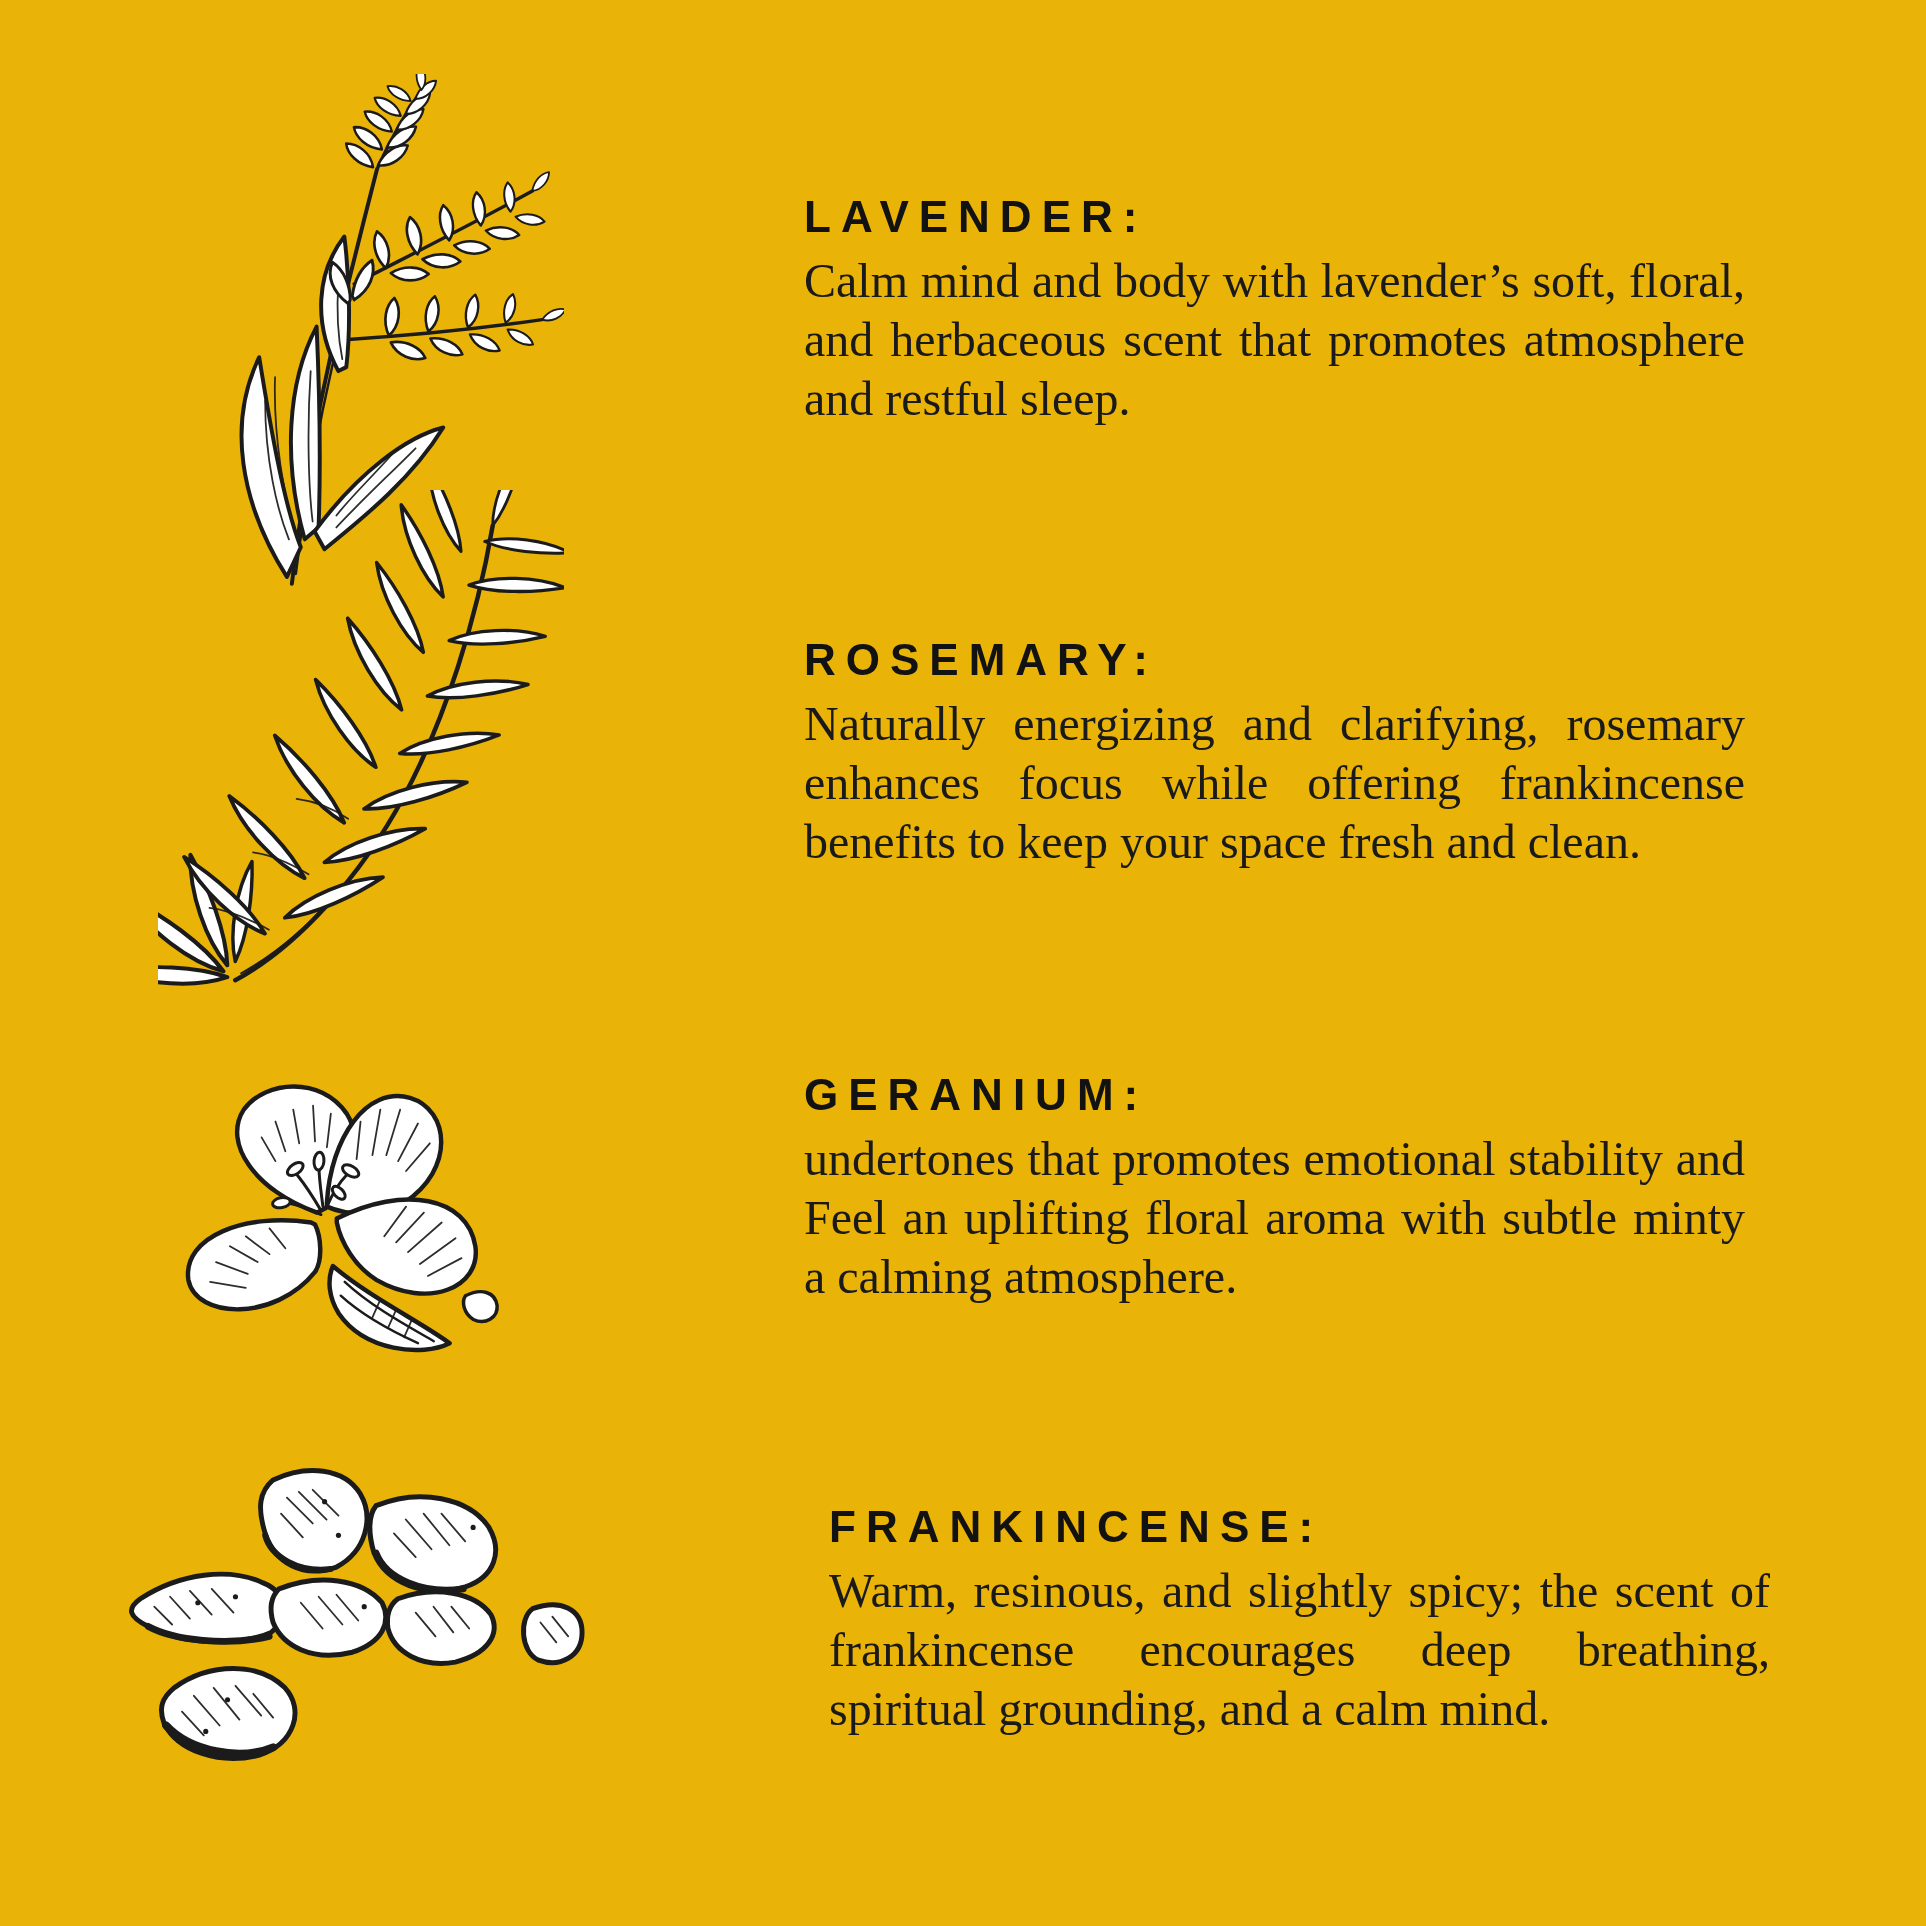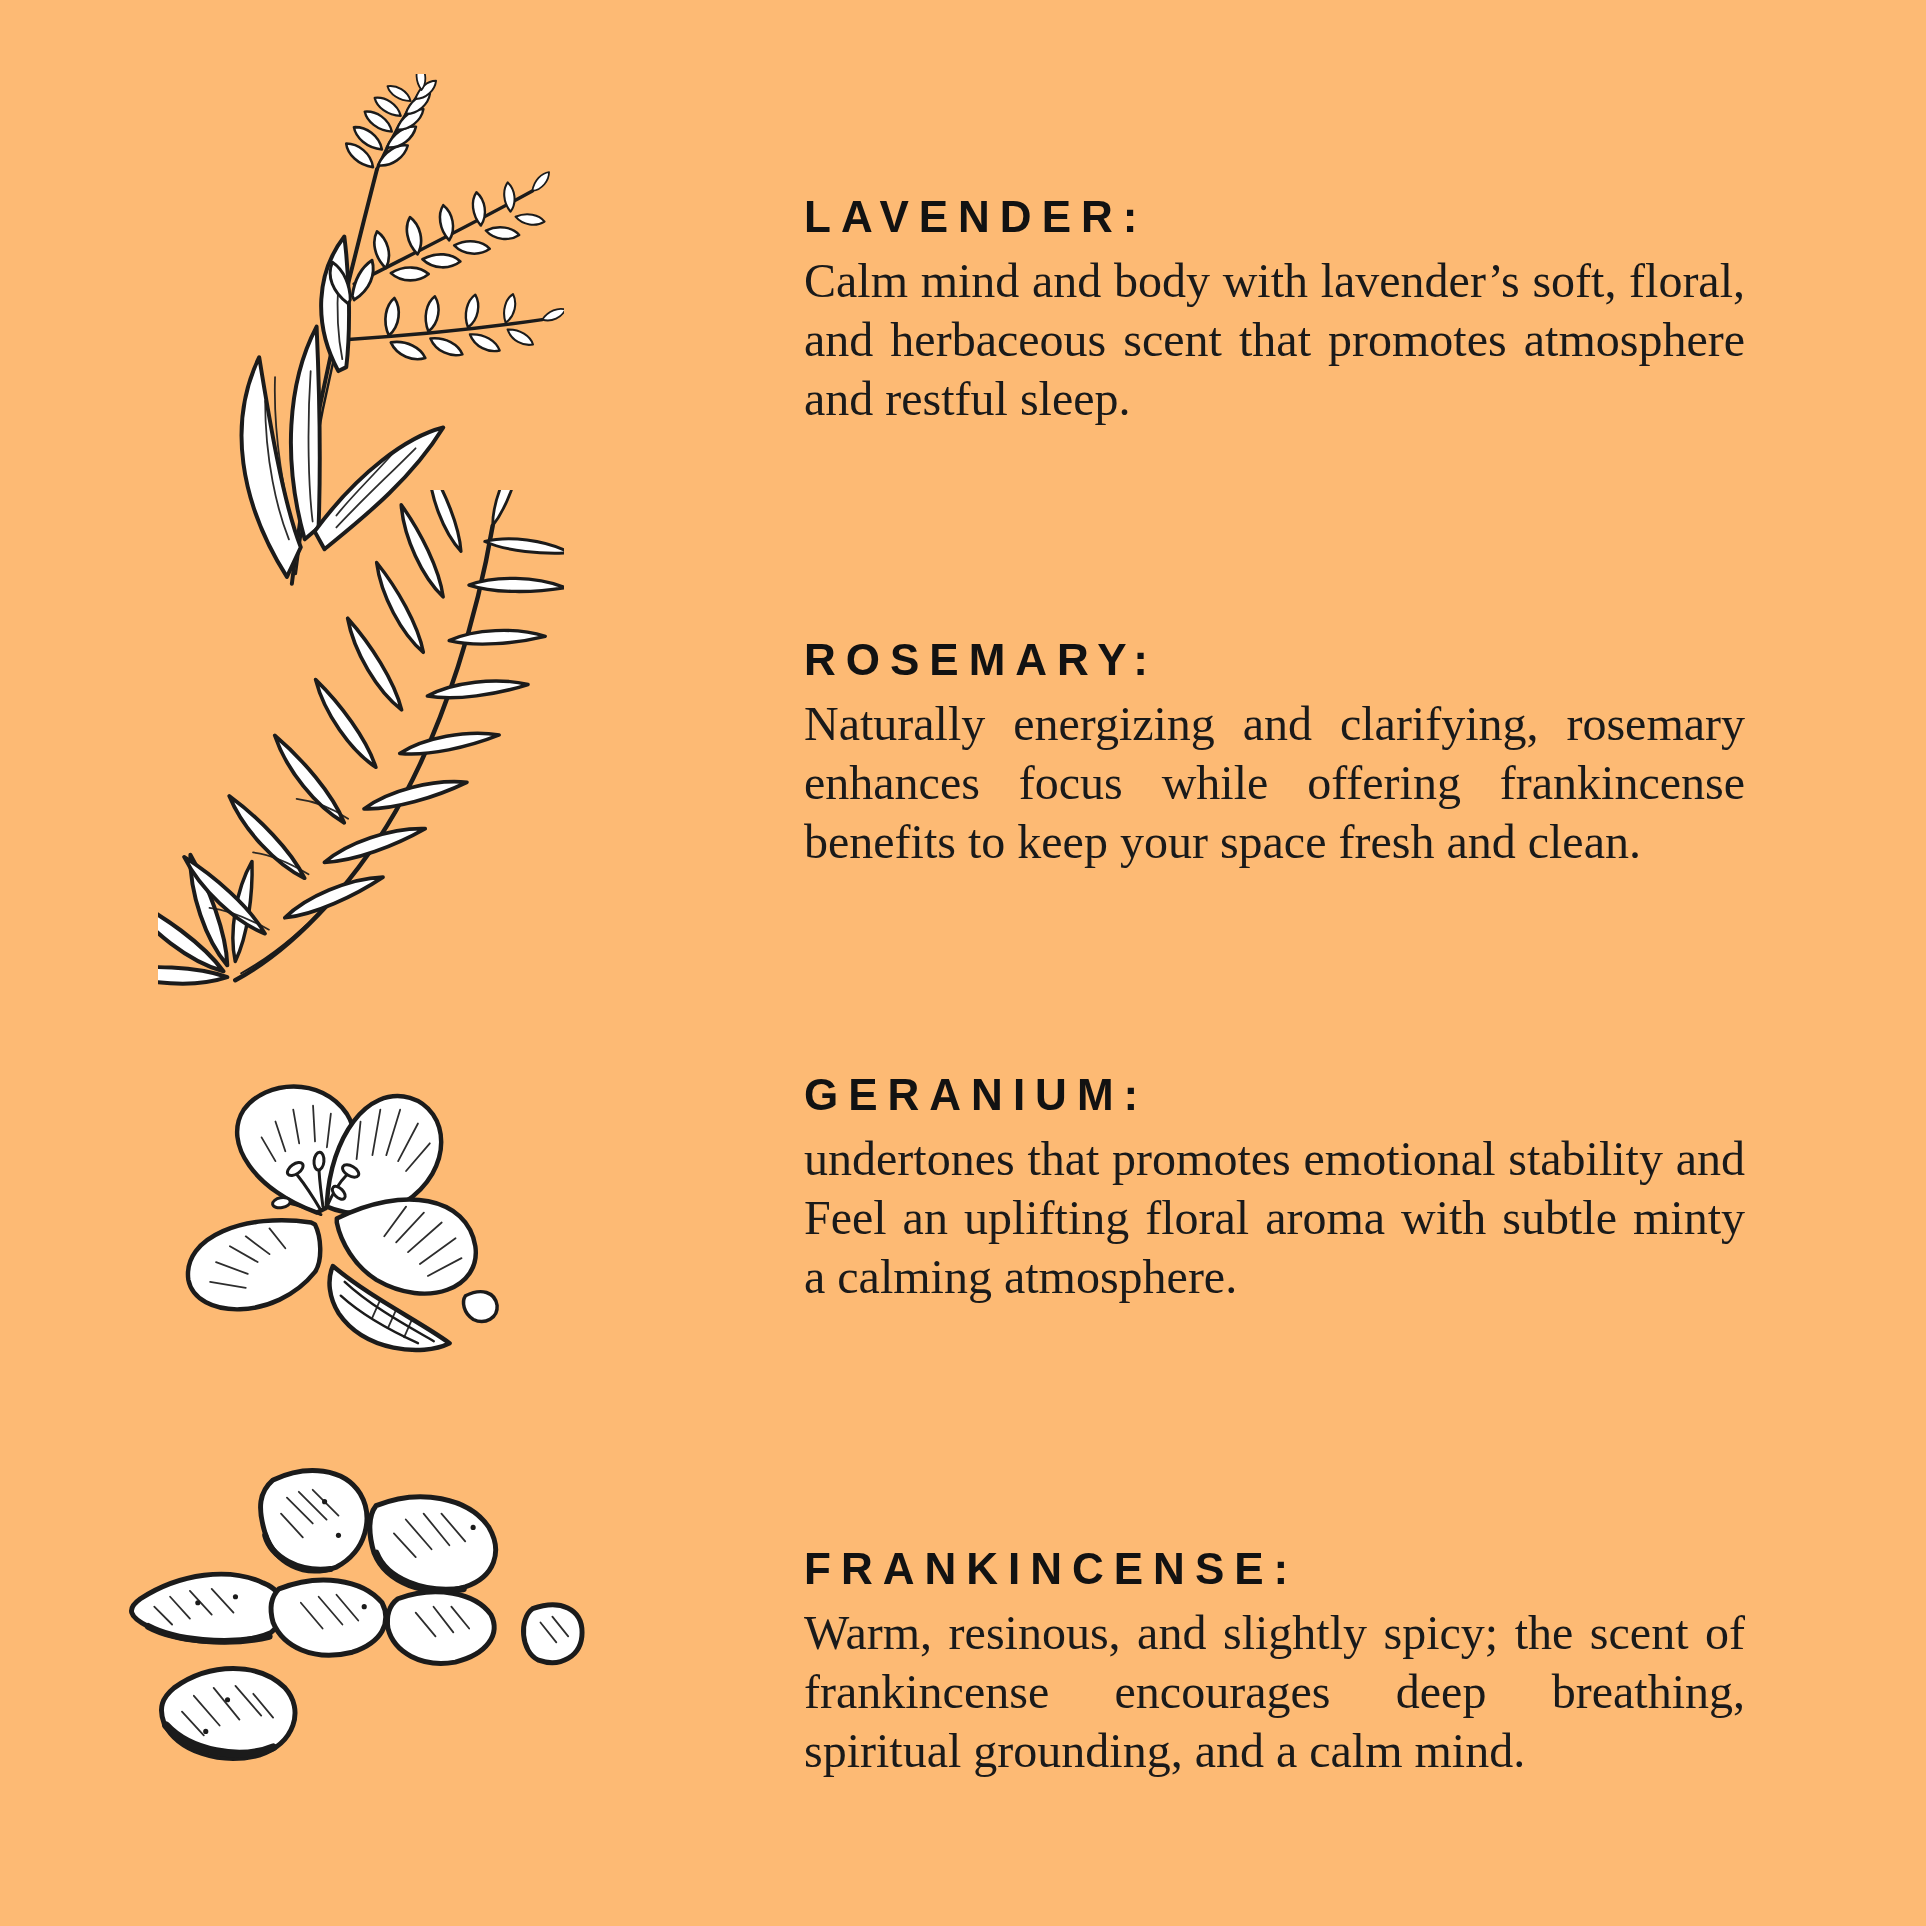--- a/index.html
+++ b/index.html
@@ -1,19 +1,19 @@
 <!DOCTYPE html>
 <html><head>
 <meta charset="utf-8">
 <style>
   html,body{margin:0;padding:0;background:#ffffff;}
   #canvas{
     position:relative;
     width:1927px;height:1927px;
-    background:#fdba74;
+    background:#eab308;
     overflow:hidden;
     font-family:"Liberation Serif", serif;
     color:#1a1a1a;
   }
   .illu{position:absolute;}
   .illu svg{display:block;width:100%;height:100%;}
   .txt{
     position:absolute;
     left:804px;
     width:941px;
@@ -35,21 +35,21 @@
     text-align:justify;
     text-align-last:justify;
   }
   .bodyline.last{
     text-align:right;
     text-align-last:left;
   }
   #text-lavender{top:194px;}
   #text-rosemary{top:637px;}
   #text-geranium{top:1072px;}
-  #text-frankincense{top:1546px;}
+  #text-frankincense{top:1504px;margin-left:25px;}
   #illu-lavender{left:89px;top:74px;width:475px;height:515px;}
   #illu-rosemary{left:158px;top:490px;width:406px;height:510px;}
   #illu-geranium{left:127px;top:1052px;width:381px;height:337px;}
   #illu-frankincense{left:79px;top:1458px;width:510px;height:332px;}
   .ink{stroke:#1b1b1b;fill:none;stroke-linecap:round;stroke-linejoin:round;}
   .ink-fill{stroke:#1b1b1b;fill:#ffffff;stroke-linecap:round;stroke-linejoin:round;}
   .hatch{stroke:#1b1b1b;fill:none;stroke-width:1.8;stroke-linecap:round;opacity:.92;}
 </style>
 </head>
 <body>

